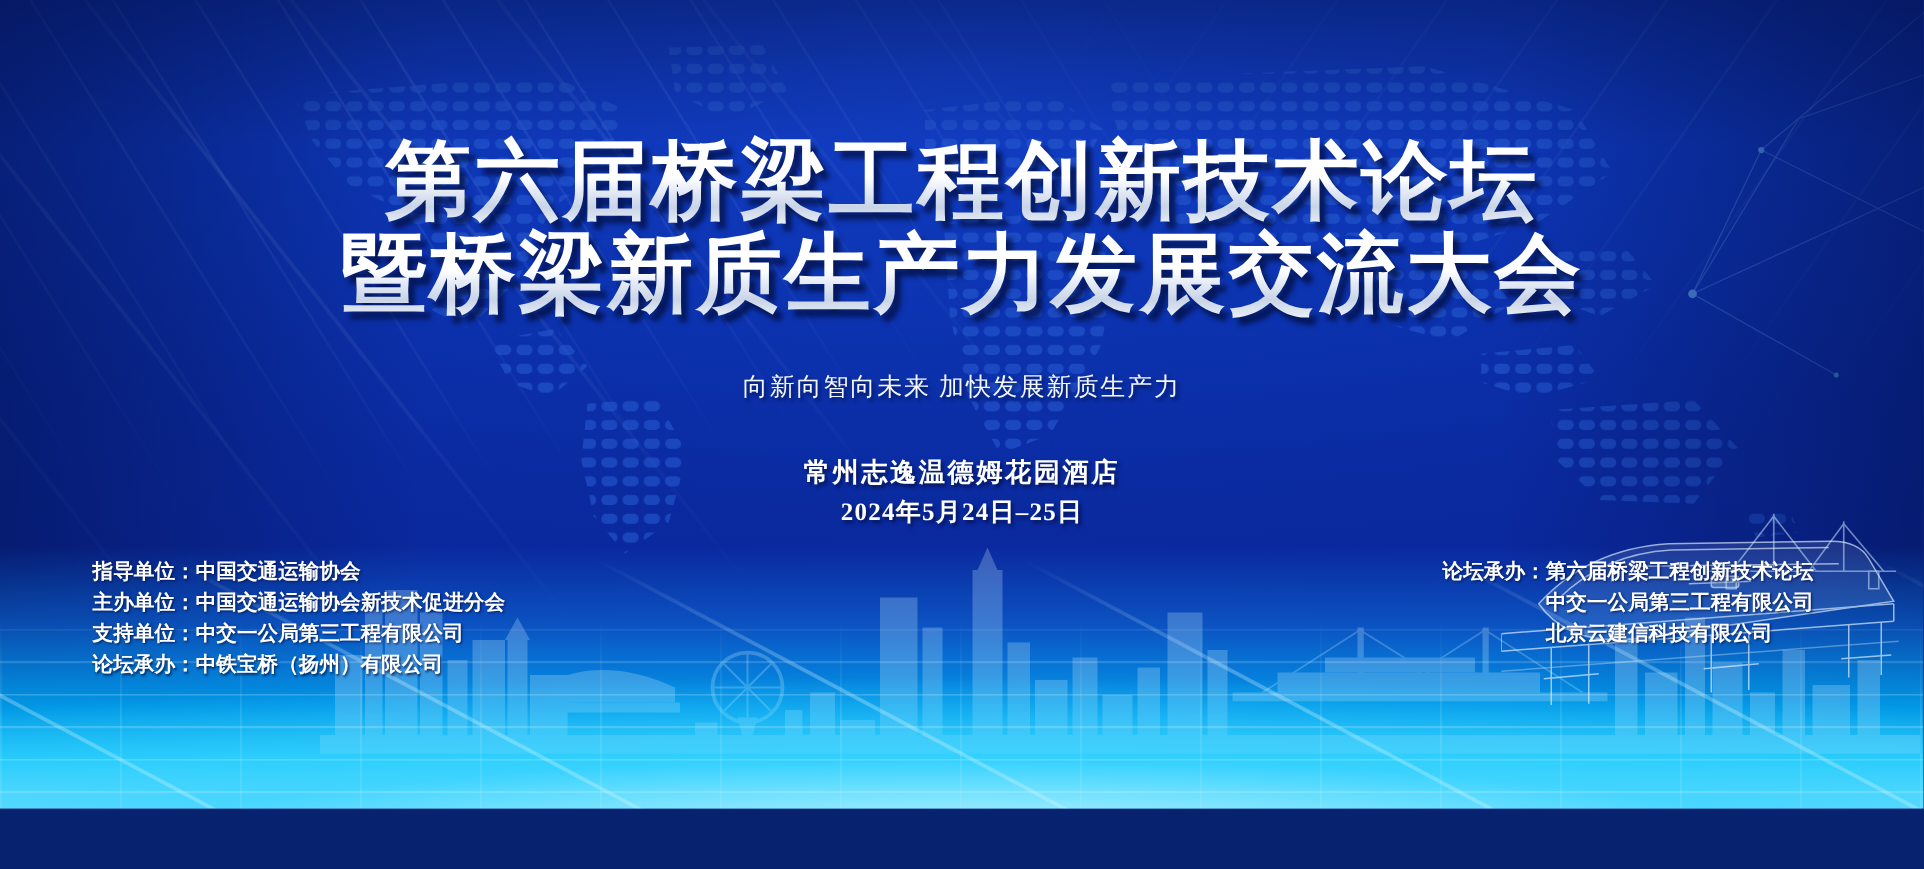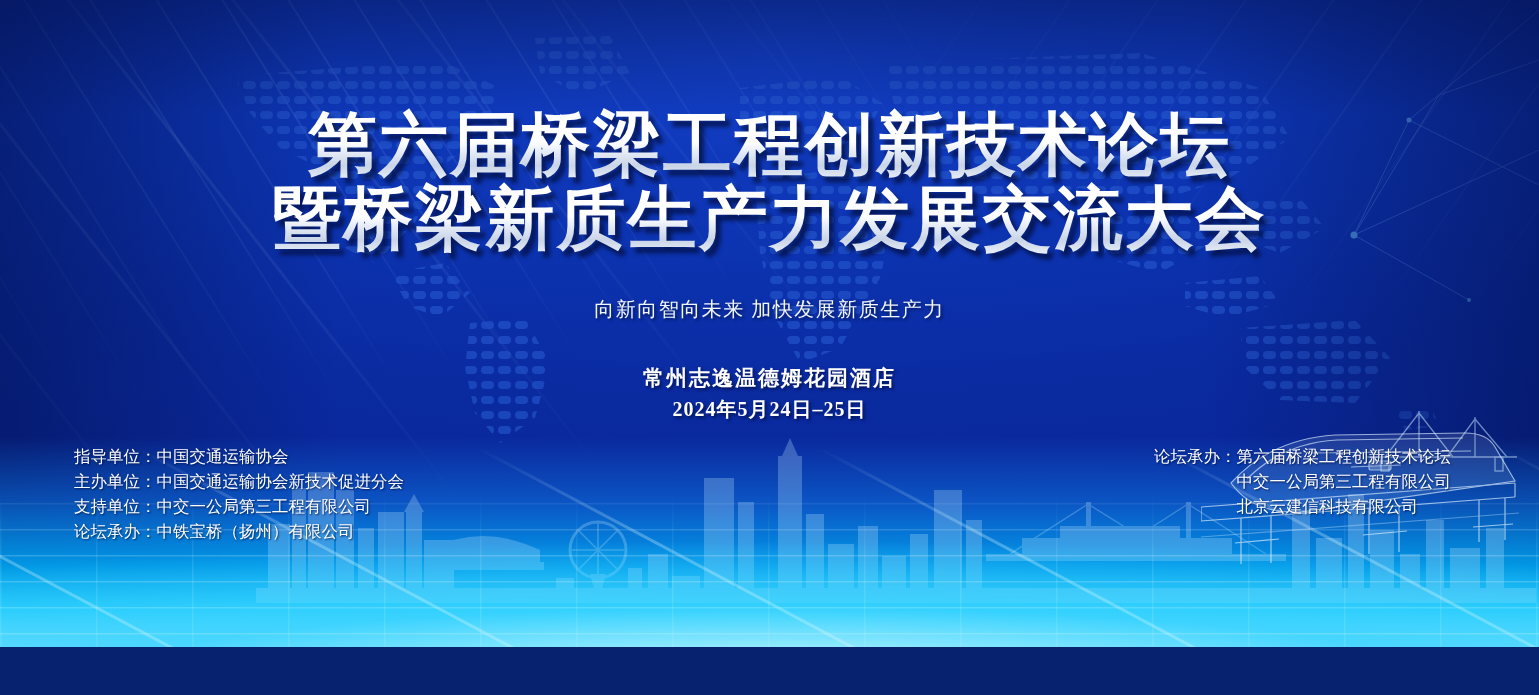--- a/index.html
+++ b/index.html
@@ -149,21 +149,21 @@
     margin-top:4px;
     font-size:20px;letter-spacing:1px;color:#ffffff;font-weight:700;
     text-shadow:2px 2px 3px rgba(3,16,66,.78);
   }
 
   
   .credits{
     position:absolute;left:0;right:0;top:444px;height:120px;
   }
   .credit-col{position:absolute;color:#ffffff;font-size:16.5px;line-height:25px;
-    text-shadow:1px 1px 2px rgba(3,16,66,.8);white-space:nowrap;}
+    text-shadow:1px 1px 2px rgba(3,16,66,.8);white-space:nowrap;font-weight:bold;}
   .col-left{left:74px;}
   .col-mid{left:620px;}
   .col-right{left:1154px;}
   .credit-row{display:block;}
   .credit-row .lbl{display:inline-block;}
   .credit-row.indent .lbl{visibility:hidden;}
 </style>
 </head>
 <body>
 

